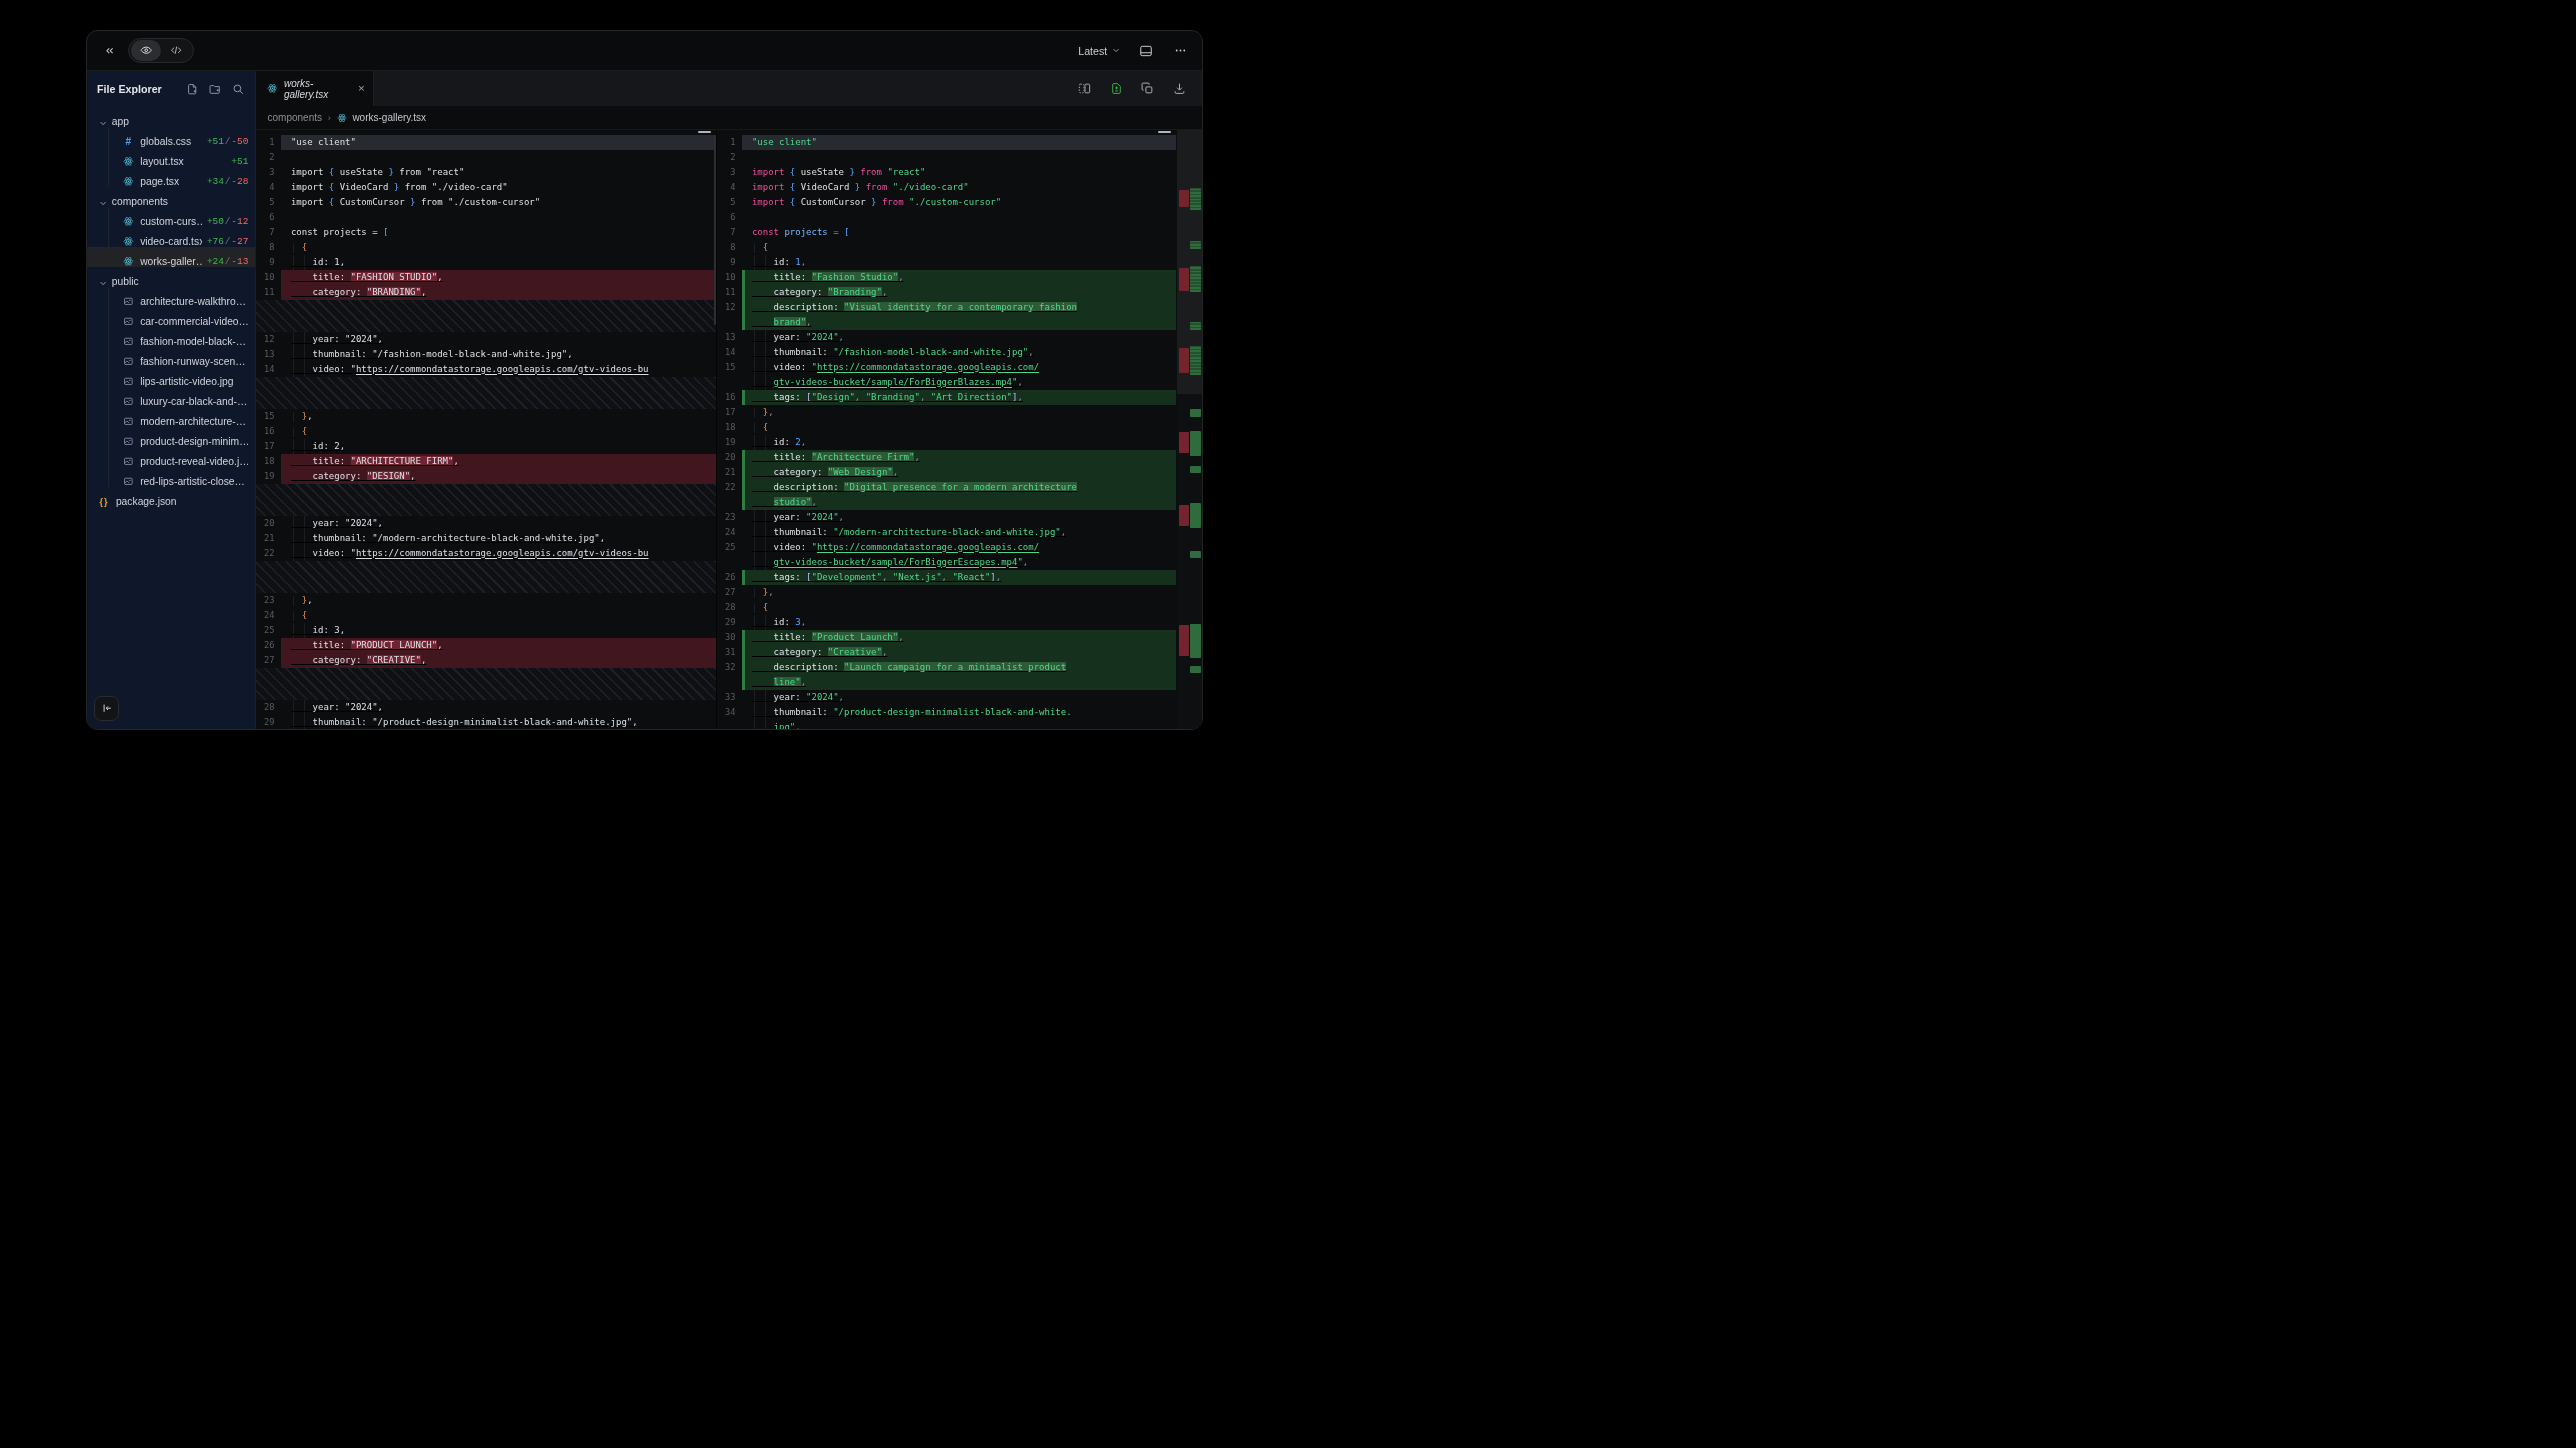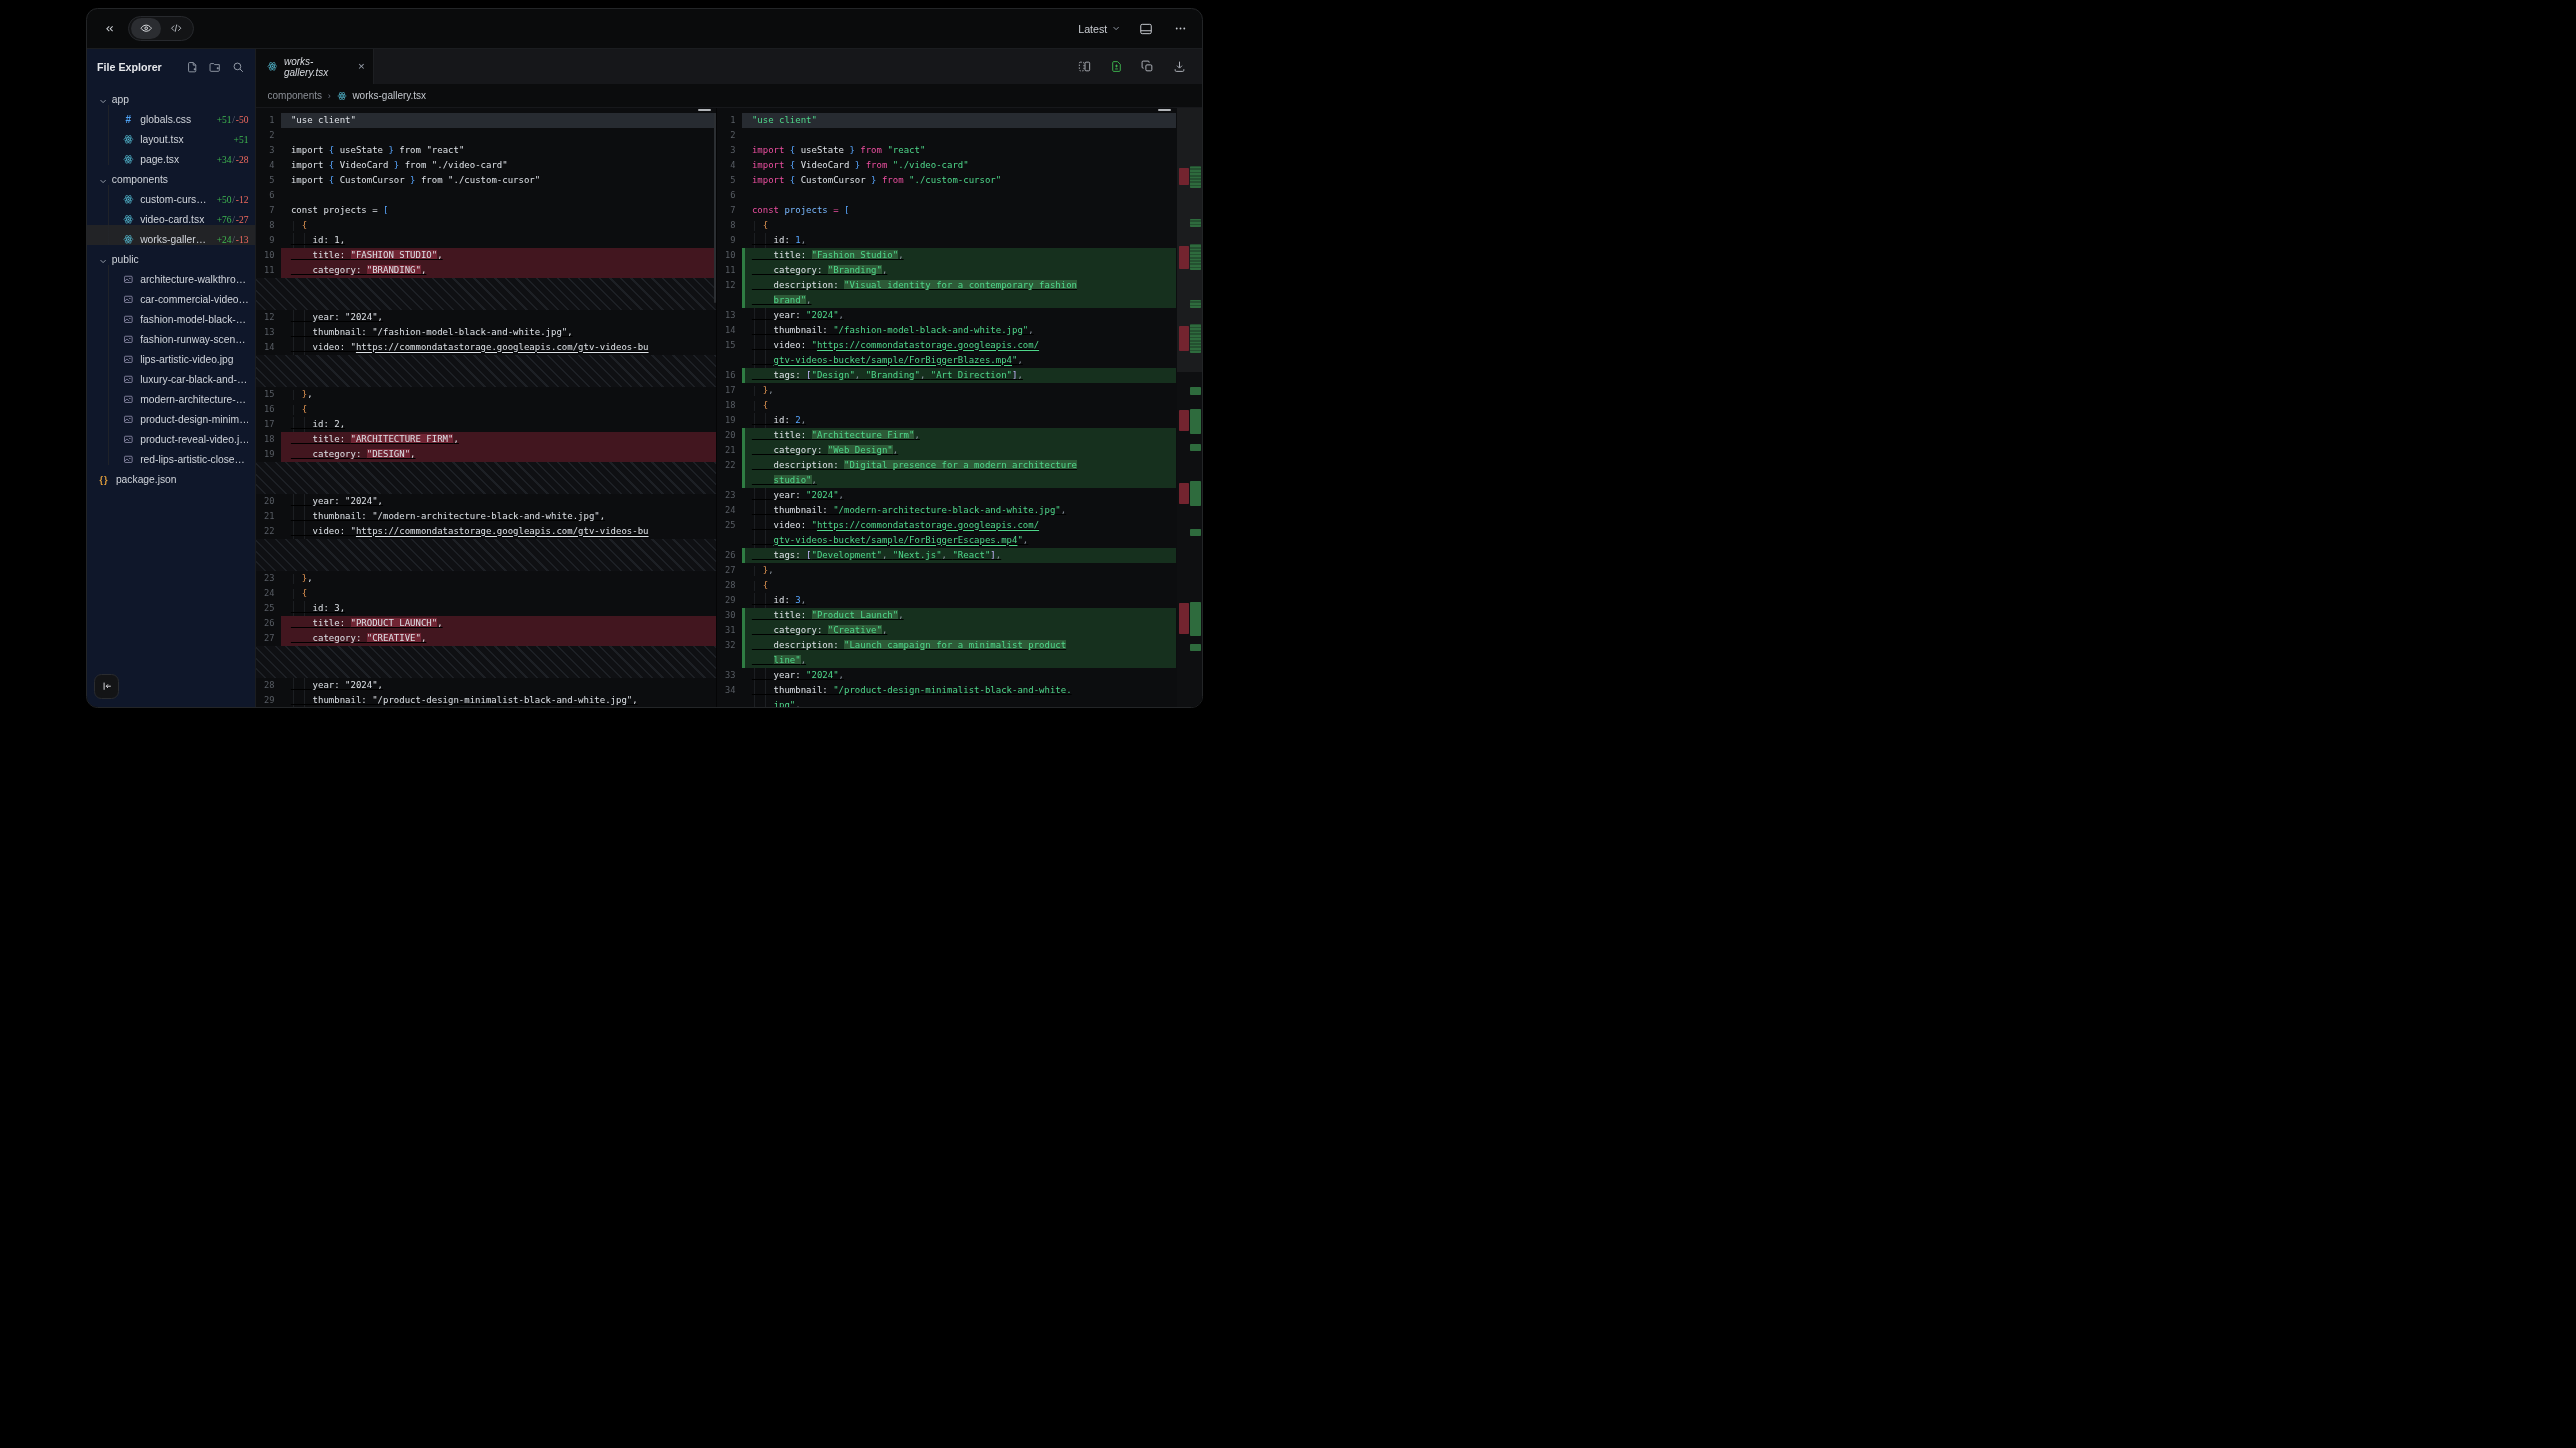--- a/index.html
+++ b/index.html
@@ -1,18 +1,18 @@
 <!DOCTYPE html>
 <html style="font-size:13px"><head>
 <meta charset="utf-8">
 <style>
   * { margin:0; padding:0; box-sizing:border-box; }
   html,body { width:1288px; height:724px; background:#000; overflow:hidden;
     font-family:"Liberation Sans", sans-serif; }
-  .window { position:absolute; left:86px; top:8px; width:1117px; height:700px;
+  .window { position:absolute; left:86px; top:30px; width:1117px; height:700px;
     background:#0a0b0c; border:0.8px solid #232527; border-radius:11.5px; overflow:hidden; }
 
   
   .topbar { position:absolute; left:0; top:0; right:0; height:40px; display:flex;
     align-items:center; border-bottom:0.8px solid #1b1d20; padding:0 11.5px; }
   .tb-collapse { width:23px; height:23px; display:flex; align-items:center; justify-content:center;
     color:#c9ccd1; border-radius:5px; cursor:pointer; }
   .seg-group { margin-left:6.6px; display:flex; background:#131416; border:0.8px solid #27292d;
     border-radius:823px; padding:1.6px; }
   .seg { width:30.5px; height:20.6px; display:flex; align-items:center; justify-content:center; border-radius:823px; }
@@ -30,21 +30,21 @@
   .tree { font-size:10.3px; color:#d1d5db; }
   .trow { display:flex; align-items:flex-end; height:20px; padding-right:6.6px; cursor:pointer; white-space:nowrap; }
   .trow.lvl1 { background-image:linear-gradient(#232529,#232529); background-size:0.8px 100%;
     background-position:21.4px 0; background-repeat:no-repeat; }
   .trow.selected { background-color:#222326; }
   .t-chev { width:10px; margin-left:11.5px; margin-right:3.3px; display:flex; align-items:center; }
   .t-ic { width:12.4px; margin-right:5.8px; display:flex; align-items:center; justify-content:center; flex:none; }
   .trow.lvl1 .t-ic { margin-left:35px; }
   .trow.lvl0f .t-ic { margin-left:10.7px; }
   .t-label { overflow:hidden; text-overflow:clip; flex:1 1 auto; min-width:0; }
-  .t-stats { margin-left:auto; font-size:9.5px; font-family:Liberation Serif, serif; flex:none; padding-left:5px;margin-top:20px;}
+  .t-stats { margin-left:auto; font-size:9.5px; font-family:Liberation Mono, monospace; flex:none; padding-left:5px;margin-top:20px;}
   .st-add { color:#3fb950; } .st-sep { color:#6b7280; padding:0 0.8px;} .st-del { color:#f16a5e; }
   .hash-ic { color:#4ea1f3; font-weight:700; font-size:10px; }
   .brace-ic { color:#e8a33d; font-weight:700; font-size:9px; letter-spacing:0.8px;}
   .sb-bottom-btn { position:absolute; left:7.4px; bottom:8.2px; width:25px; height:25px;
     border:0.8px solid #2a2c30; border-radius:7.4px; background:#131416; display:flex;
     align-items:center; justify-content:center; cursor:pointer; }
 
   
   .editor { position:absolute; left:169px; top:40px; right:0; bottom:0; background:#0b0c0d; }
   .tabbar { position:absolute; left:0; top:0; right:0; height:35px; background:#16171a; display:flex; }

